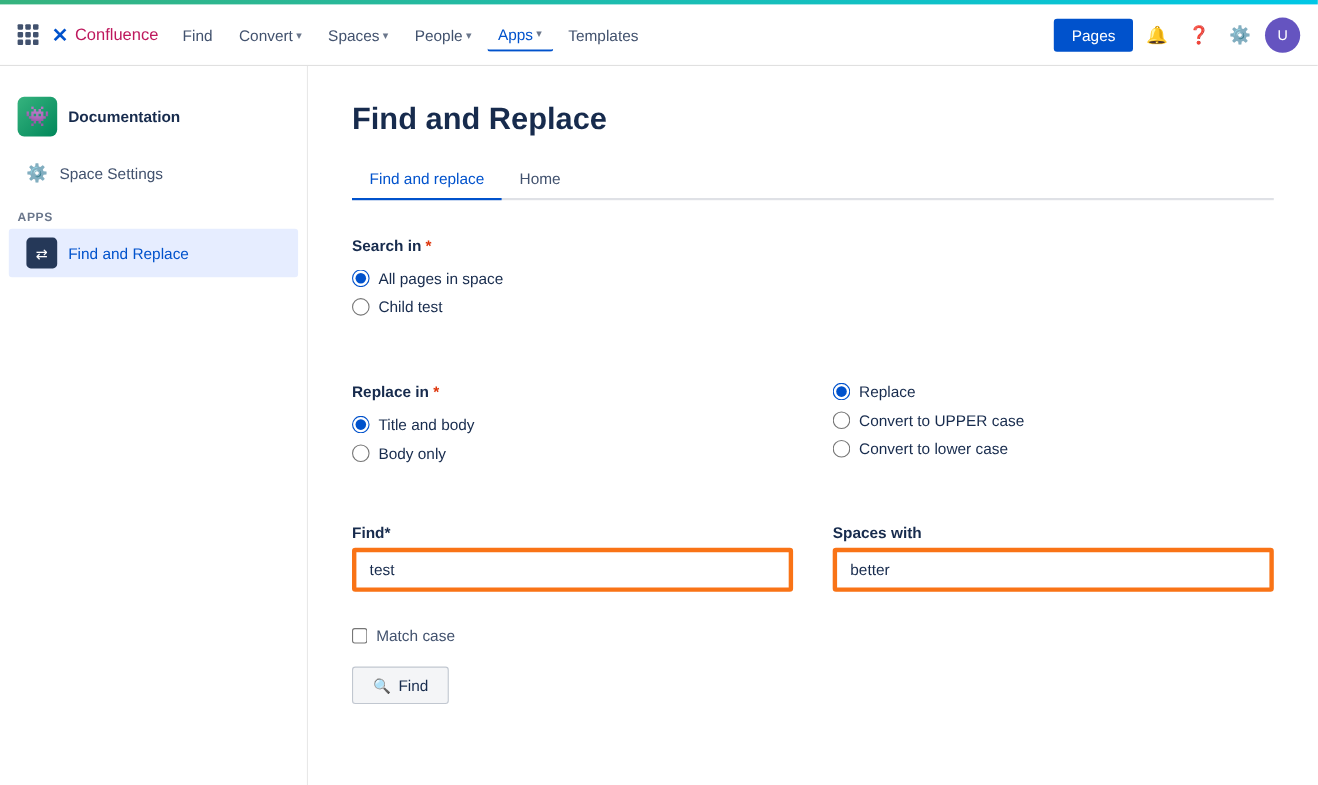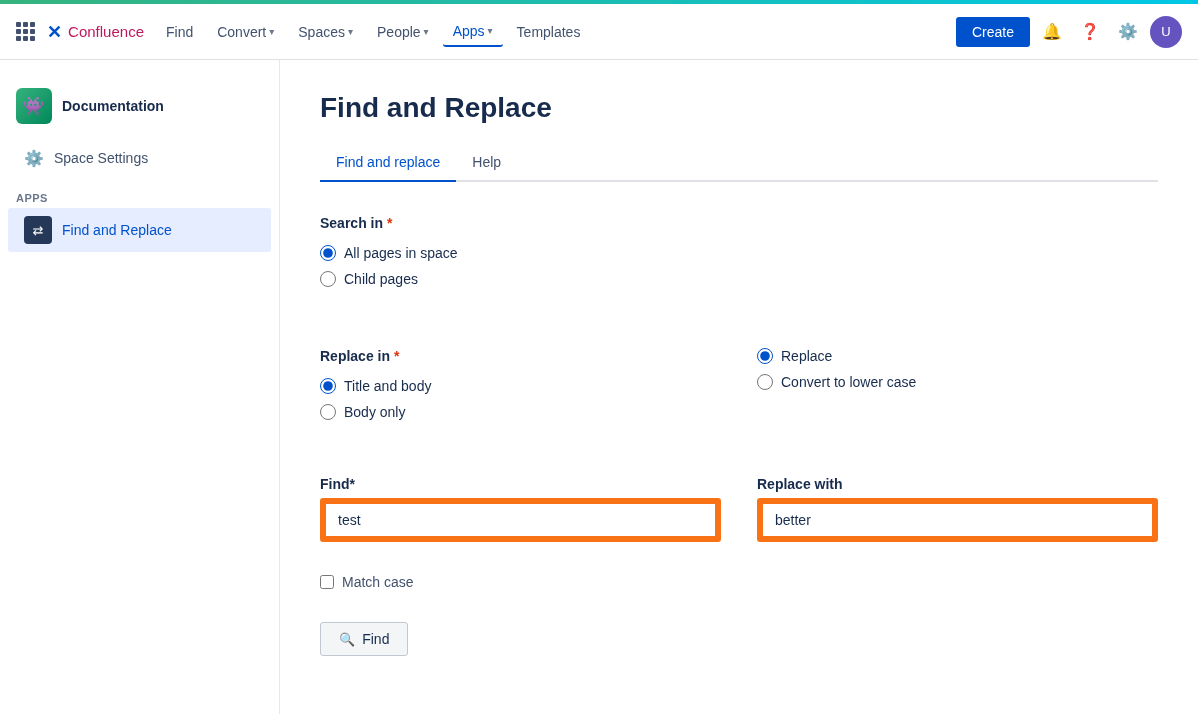--- a/index.html
+++ b/index.html
@@ -256,38 +256,38 @@
     .form-label {
       font-size: 14px;
       font-weight: 600;
       color: #172b4d;
       margin-bottom: 6px;
       display: block;
     }
     .form-input {
       width: 100%;
       max-width: 310px;
-      border: 6px solid #f97316;
+      border: 4px solid #f97316;
       border-radius: 3px;
       padding: 8px 12px;
       font-size: 14px;
       color: #172b4d;
       outline: none;
       background: #fff;
     }
     .form-input.wide { max-width: 620px; width: 100%; }
 
     .checkbox-label {
       display: flex;
       align-items: center;
       gap: 8px;
       font-size: 14px;
       color: #42526e;
       cursor: pointer;
-      margin-bottom: 32px;
+      margin-bottom: 20px;
     }
     .checkbox-label input[type="checkbox"] {
       width: 14px;
       height: 14px;
       cursor: pointer;
       accent-color: #0052cc;
     }
 
     .find-btn {
       background: #f4f5f7;
@@ -354,21 +354,21 @@
     <span class="chevron">▾</span>
   </a>
   <a class="nav-item active">
     <span>Apps</span>
     <span class="chevron">▾</span>
   </a>
   <a class="nav-item">
     <span>Templates</span>
   </a>
   <div class="nav-spacer"></div>
-  <button class="create-btn">Create</button>
+  <button class="create-btn">Pages</button>
   <button class="nav-icon-btn" title="Notifications">
     <span>🔔</span>
   </button>
   <button class="nav-icon-btn" title="Help">
     <span>❓</span>
   </button>
   <button class="nav-icon-btn" title="Settings">
     <span>⚙️</span>
   </button>
   <button class="avatar-btn" title="Profile">
@@ -400,37 +400,37 @@
   </aside>
 
   <main class="main">
     <h1 class="page-title">Find and Replace</h1>
 
     <div class="tabs">
       <div class="tab active">
         <span>Find and replace</span>
       </div>
       <div class="tab">
-        <span>Help</span>
+        <span>Home</span>
       </div>
     </div>
 
     <div class="form-section">
       <div class="form-section-title">
         <span>Search in</span>
         <span class="required-star"> *</span>
       </div>
       <div class="radio-group">
         <label class="radio-label">
           <input type="radio" name="search-in" checked="" style="">
           <span>All pages in space</span>
         </label>
         <label class="radio-label">
           <input type="radio" name="search-in" style="">
-          <span>Child pages</span>
+          <span>Child test</span>
         </label>
       </div>
     </div>
 
     <div class="two-col">
 
       <div class="form-section">
         <div class="form-section-title">
           <span>Replace in</span>
           <span class="required-star"> *</span>
@@ -448,33 +448,37 @@
       </div>
 
       <div class="form-section">
         <div class="radio-group">
           <label class="radio-label">
             <input type="radio" name="what-to-do" checked="" style="">
             <span>Replace</span>
           </label>
           <label class="radio-label">
             <input type="radio" name="what-to-do" style="">
+            <span>Convert to UPPER case</span>
+          </label>
+          <label class="radio-label">
+            <input type="radio" name="what-to-do" style="">
             <span>Convert to lower case</span>
           </label>
         </div>
       </div>
     </div>
 
     <div class="two-col">
       <div class="form-field">
         <label class="form-label">Find*</label>
         <input type="text" class="form-input wide" value="test" style="">
       </div>
       <div class="form-field">
-        <label class="form-label">Replace with</label>
+        <label class="form-label">Spaces with</label>
         <input type="text" class="form-input wide" value="better" style="">
       </div>
     </div>
 
     <label class="checkbox-label">
       <input type="checkbox" style="">
       <span>Match case</span>
     </label>
 
     <button class="find-btn">

